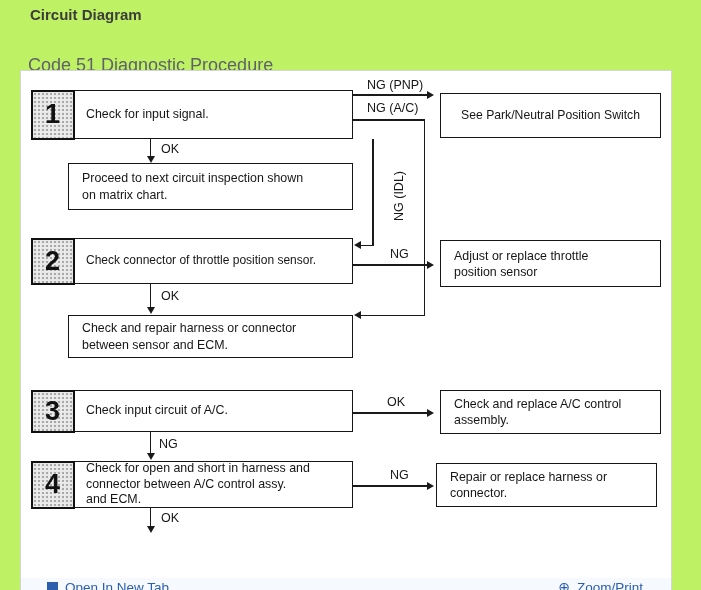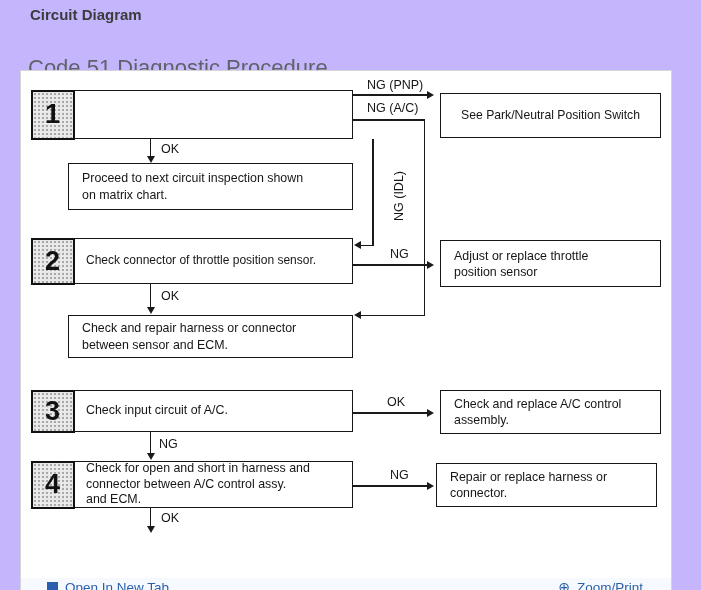--- a/index.html
+++ b/index.html
@@ -1,21 +1,21 @@
 <!DOCTYPE html>
 <html><head>
 <meta charset="utf-8">
 <style>
   * { margin:0; padding:0; box-sizing:border-box; }
   html,body { width:701px; height:590px; overflow:hidden; background:#ffffff;
     font-family:"Liberation Sans", sans-serif; }
-  #page { position:relative; width:701px; height:590px; background:#c4b5fd; }
+  #page { position:relative; width:701px; height:590px; background:#bef264; }
 
   .page-title { position:absolute; left:30px; top:6px; font-size:15px; font-weight:bold; color:#3c3c3c; }
-  .page-subtitle { position:absolute; left:28px; top:55px; font-size:22px; font-weight:400; color:#5f6368; }
+  .page-subtitle { position:absolute; left:28px; top:55px; font-size:18px; font-weight:400; color:#5f6368; }
 
   .diagram { position:absolute; left:20px; top:70px; width:652px; height:524px;
     background:#fff; border:1px solid #d5d5d5; }
 
   
   .abs { position:absolute; }
   .step { display:flex; border:1.5px solid #161616; background:#fff; }
   .badge { width:44px; flex:0 0 44px; display:flex; align-items:center; justify-content:center;
     border:2px solid #111; margin:-1.5px; font-weight:bold; font-size:27px; color:#111;
     background-color:#ececec;
@@ -58,20 +58,21 @@
 
 <div id="page">
 
   <div class="page-title">Circuit Diagram</div>
   <div class="page-subtitle">Code 51 Diagnostic Procedure</div>
 
   <div class="diagram"></div>
 
   <div class="abs step" style="left:31px; top:90px; width:322px; height:49px;">
     <div class="badge">1</div>
+    <div class="step-text">Check for input signal.</div>
   </div>
 
   <div class="abs step" style="left:31px; top:238px; width:322px; height:46px;">
     <div class="badge">2</div>
     <div class="step-text tight">Check connector of throttle position sensor.</div>
   </div>
 
   <div class="abs step" style="left:31px; top:390px; width:322px; height:42px;">
     <div class="badge">3</div>
     <div class="step-text">Check input circuit of A/C.</div>

